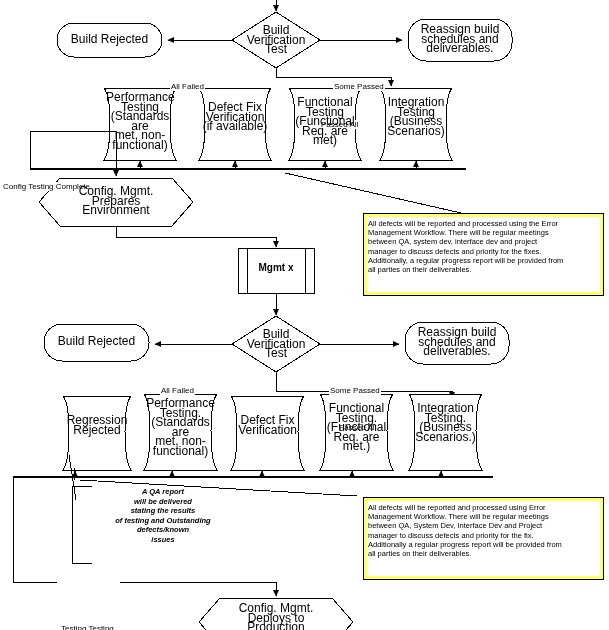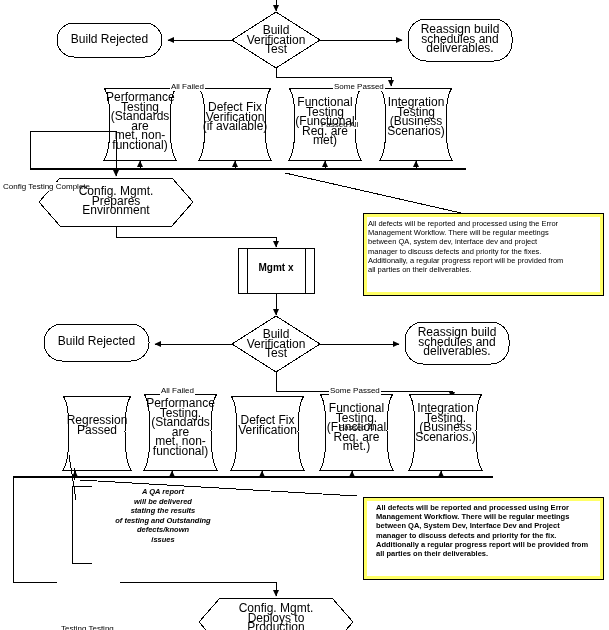--- a/index.html
+++ b/index.html
@@ -212,21 +212,21 @@
   <div class="shape-text" style="left:405px;top:328px;width:104px;">Reassign build
 schedules and
 deliverables.</div>
 
   <div class="edge-label" style="left:160px;top:338px;">All Failed</div>
   <div class="edge-label" style="left:329px;top:338px;">Some Passed</div>
   <div class="edge-label" style="left:338px;top:375px;">Passed All</div>
   <div class="edge-label" style="left:60px;top:576px;">Testing Testing</div>
 
   <div class="shape-text" style="left:65px;top:416px;width:64px;">Regression
-Passed</div>
+Rejected</div>
   <div class="shape-text" style="left:146px;top:399px;width:69px;">Performance
 Testing.
 (Standards are
 met, non-
 functional)</div>
   <div class="shape-text" style="left:233px;top:416px;width:69px;">Defect Fix
 Verification</div>
   <div class="shape-text" style="left:322px;top:404px;width:69px;">Functional
 Testing.
 (Functional
@@ -236,21 +236,21 @@
 (Business
 Scenarios.)</div>
 
   <div class="qa-note" style="left:78px;top:487px;width:170px;">A QA report
 will be delivered
 stating the results
 of testing and Outstanding
 defects/known
 issues</div>
 
-  <div class="note-text" style="left:376px;top:503px;width:230px;font-weight:bold;">All defects will be reported and processed using Error
+  <div class="note-text" style="left:368px;top:503px;width:230px;">All defects will be reported and processed using Error
 Management Workflow.  There will be regular meetings
 between QA, System Dev, Interface Dev and Project
 manager to discuss defects and priority for the fix.
 Additionally a regular progress report will be provided from
 all parties on their deliverables.</div>
 
   <div class="shape-text" style="left:222px;top:604px;width:108px;">Config. Mgmt.
 Deploys to
 Production</div>
 

